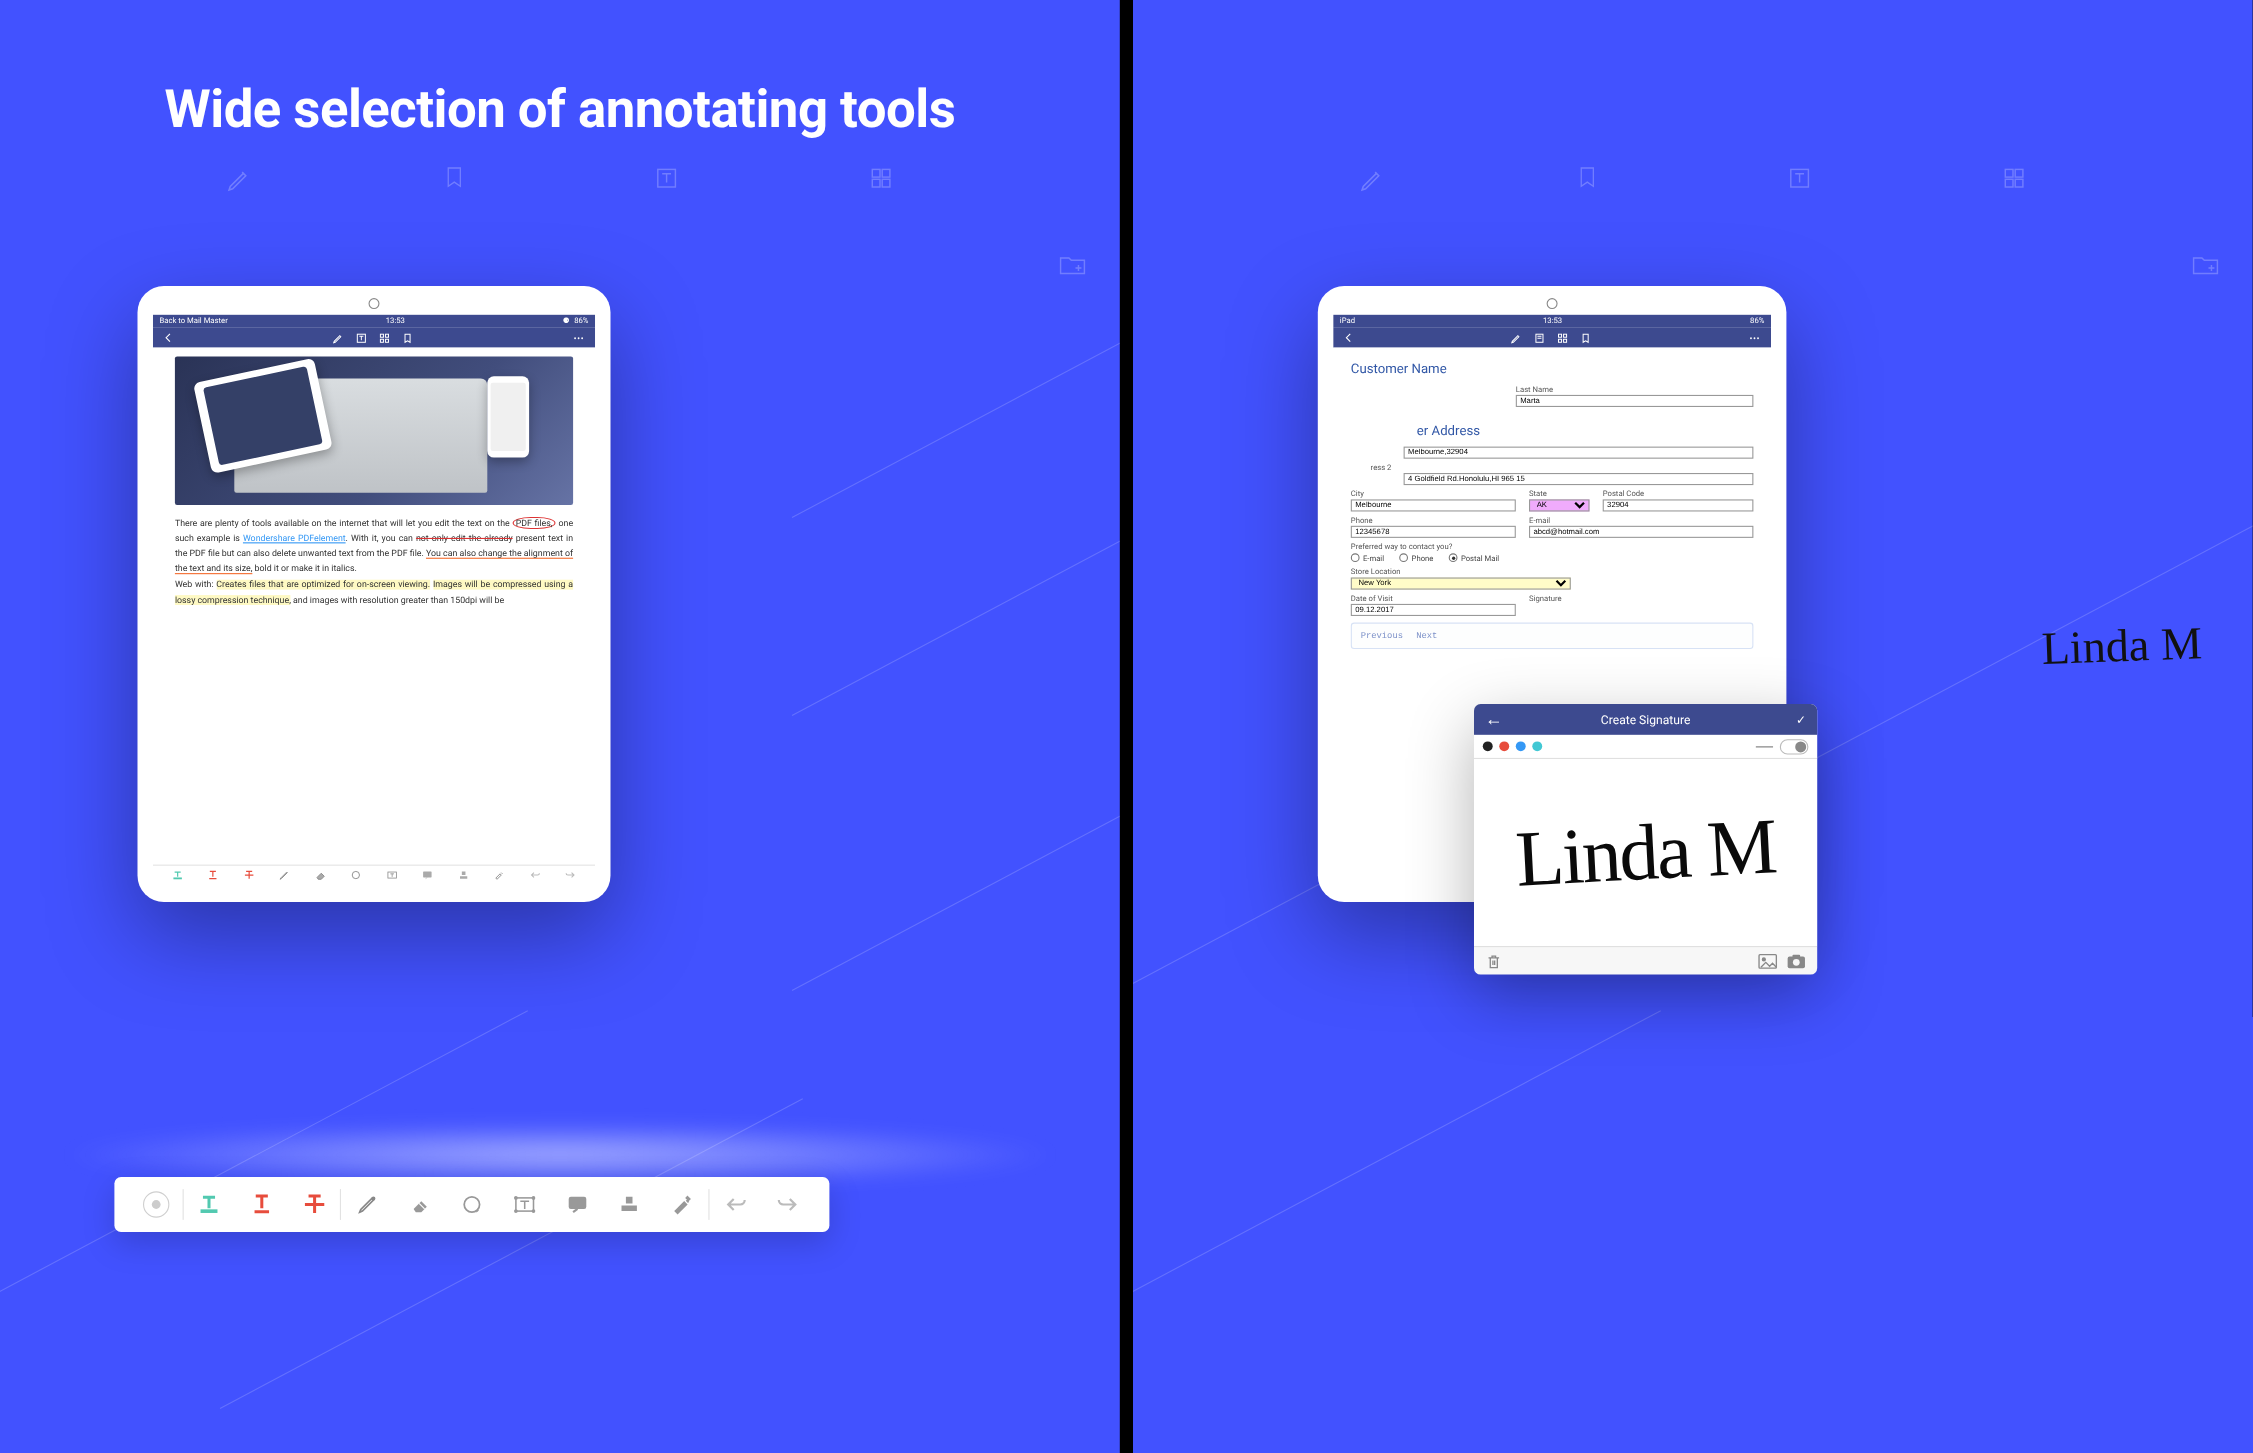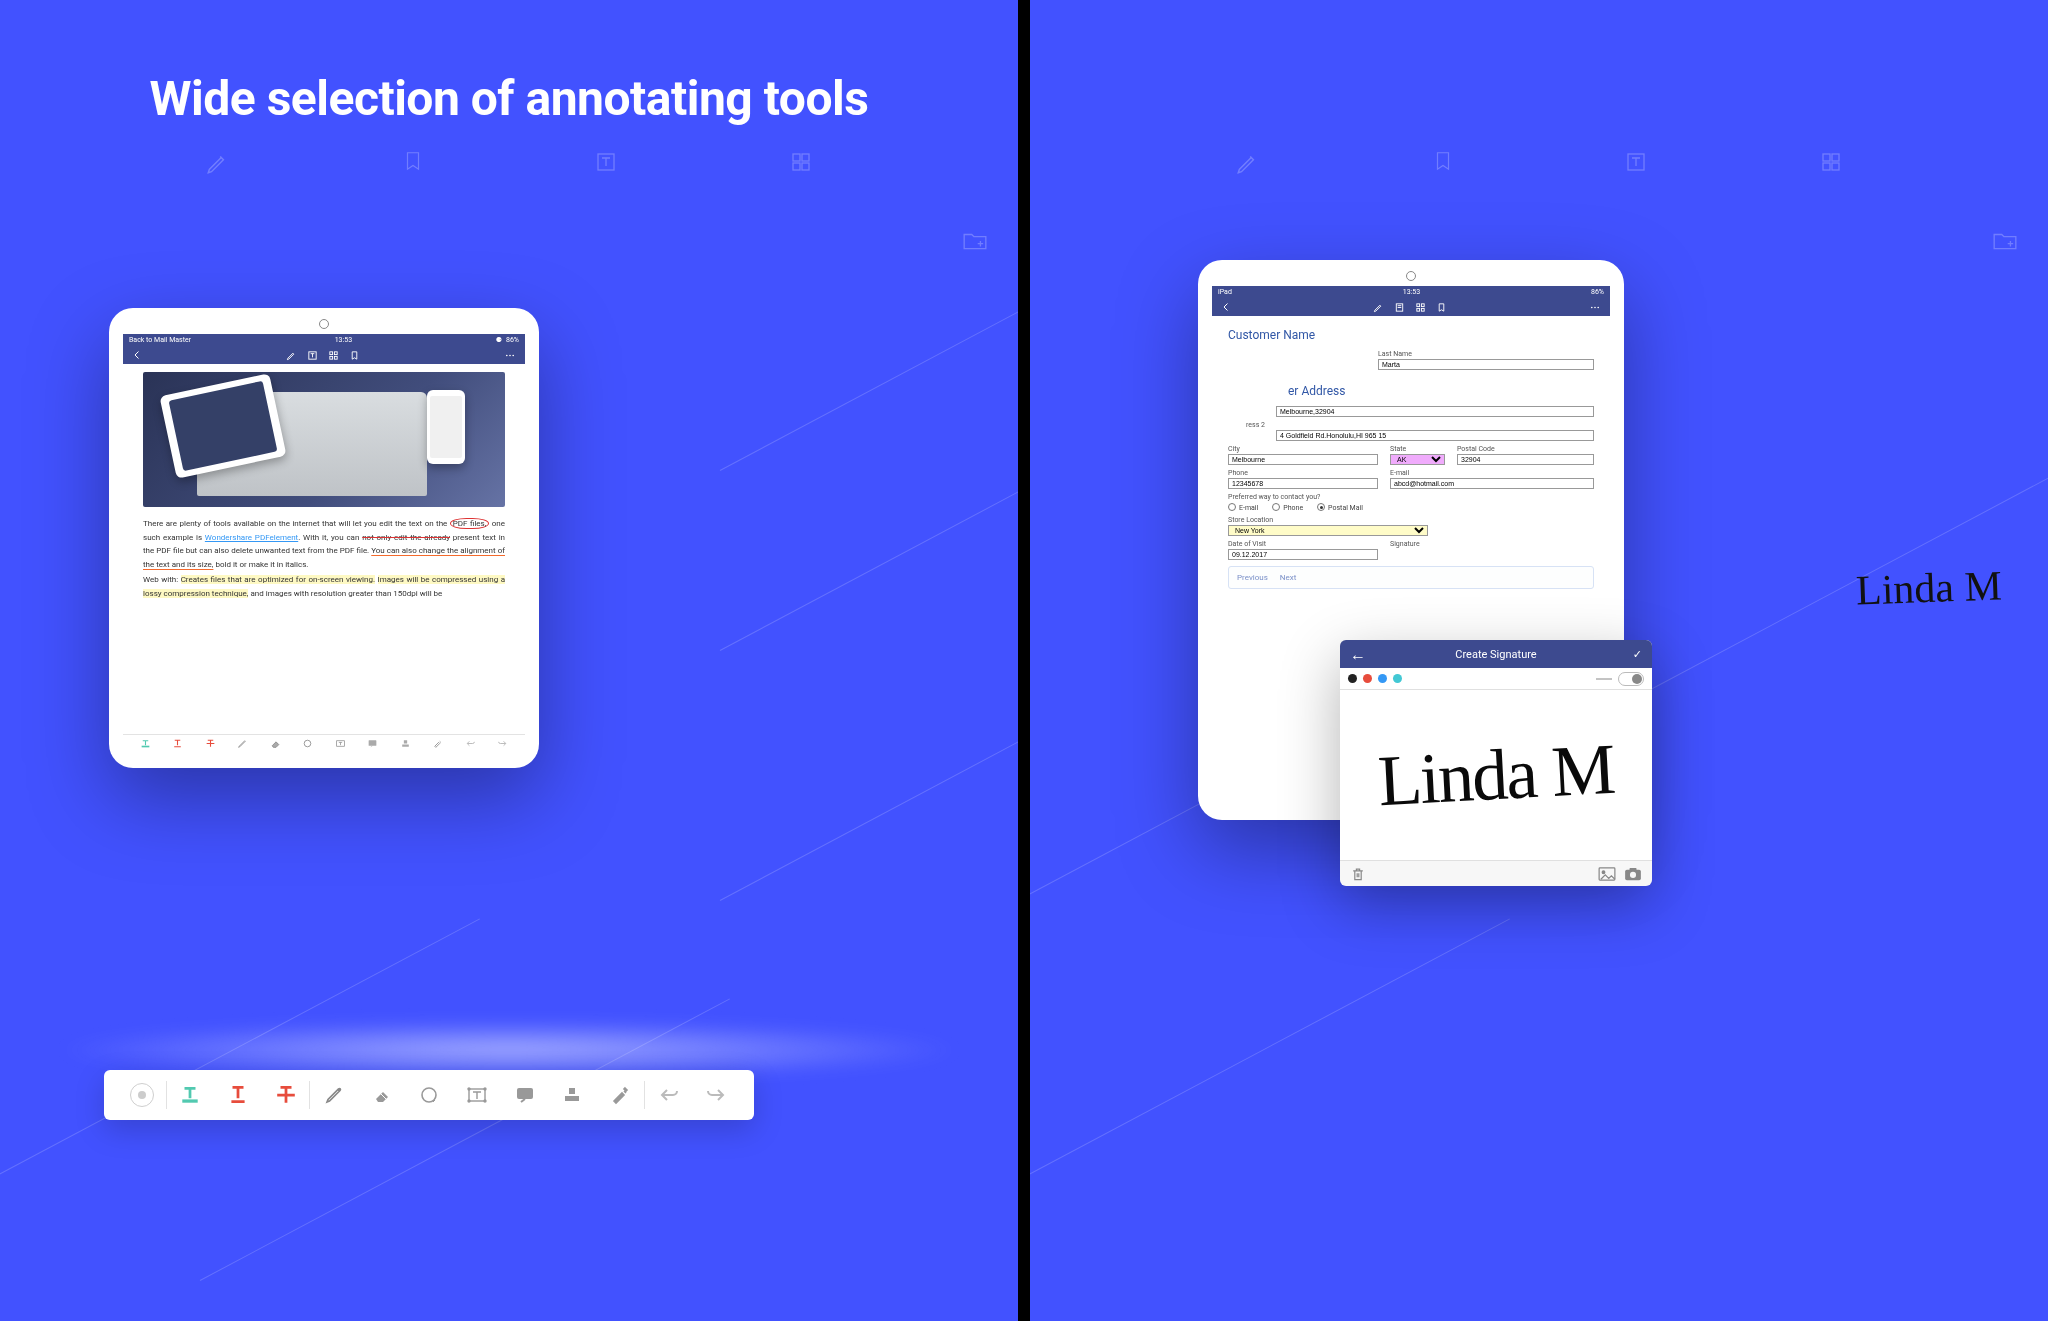--- a/index.html
+++ b/index.html
@@ -48,21 +48,21 @@
   
   .ipad {
     position: absolute;
     background: #fff;
     border-radius: 24px;
     box-shadow: 0 30px 80px rgba(0,0,0,0.35);
     display: flex;
     flex-direction: column;
     align-items: center;
   }
-  .ipad-left { top: 260px; left: 109px; width: 430px; height: 460px; margin-top: 48px; }
+  .ipad-left { top: 260px; left: 125px; width: 430px; height: 560px; }
   .ipad-right { top: 260px; left: 168px; width: 426px; height: 560px; }
   .ipad-home { width: 10px; height: 10px; border: 1px solid #888; border-radius: 50%; position: absolute; top: 11px; left: 50%; transform: translateX(-50%); }
   .ipad-screen {
     position: absolute;
     top: 26px; left: 14px; right: 14px; bottom: 16px;
     background: #fff;
     display: flex;
     flex-direction: column;
     overflow: hidden;
   }
@@ -222,21 +222,21 @@
     font-size: 7px;
     padding: 0 3px;
     background: #fff;
   }
   .fselect { border: 1px solid #999; height: 11px; font-size: 7px; padding: 0 2px; background: #f0abfc; }
   .fselect.yellow { background: #fffcc8; }
   .radio-row { display: flex; gap: 14px; align-items: center; font-size: 7px; color: #444; margin: 2px 0 4px; }
   .radio { width: 8px; height: 8px; border: 1px solid #777; border-radius: 50%; display: inline-block; margin-right: 3px; vertical-align: -1px; position: relative; }
   .radio.checked::after { content:''; position:absolute; inset:1.5px; background:#333; border-radius:50%; }
   .prevnext { border: 1px solid #d7e2f5; border-radius: 3px; padding: 6px 8px; margin-top: 6px; font-size: 8px; color: #7b90c8; background: #fdfefe; }
-  .prevnext span { margin-right: 10px; }
+  .prevnext span { margin-right: 10px; font-family: Liberation Mono, monospace; }
 
   
   .sig-small {
     position: absolute;
     right: 46px; top: 564px;
     font-family: "Brush Script MT", cursive;
     font-size: 42px;
     color: #111;
     transform: rotate(-2deg);
     font-weight: 500;

